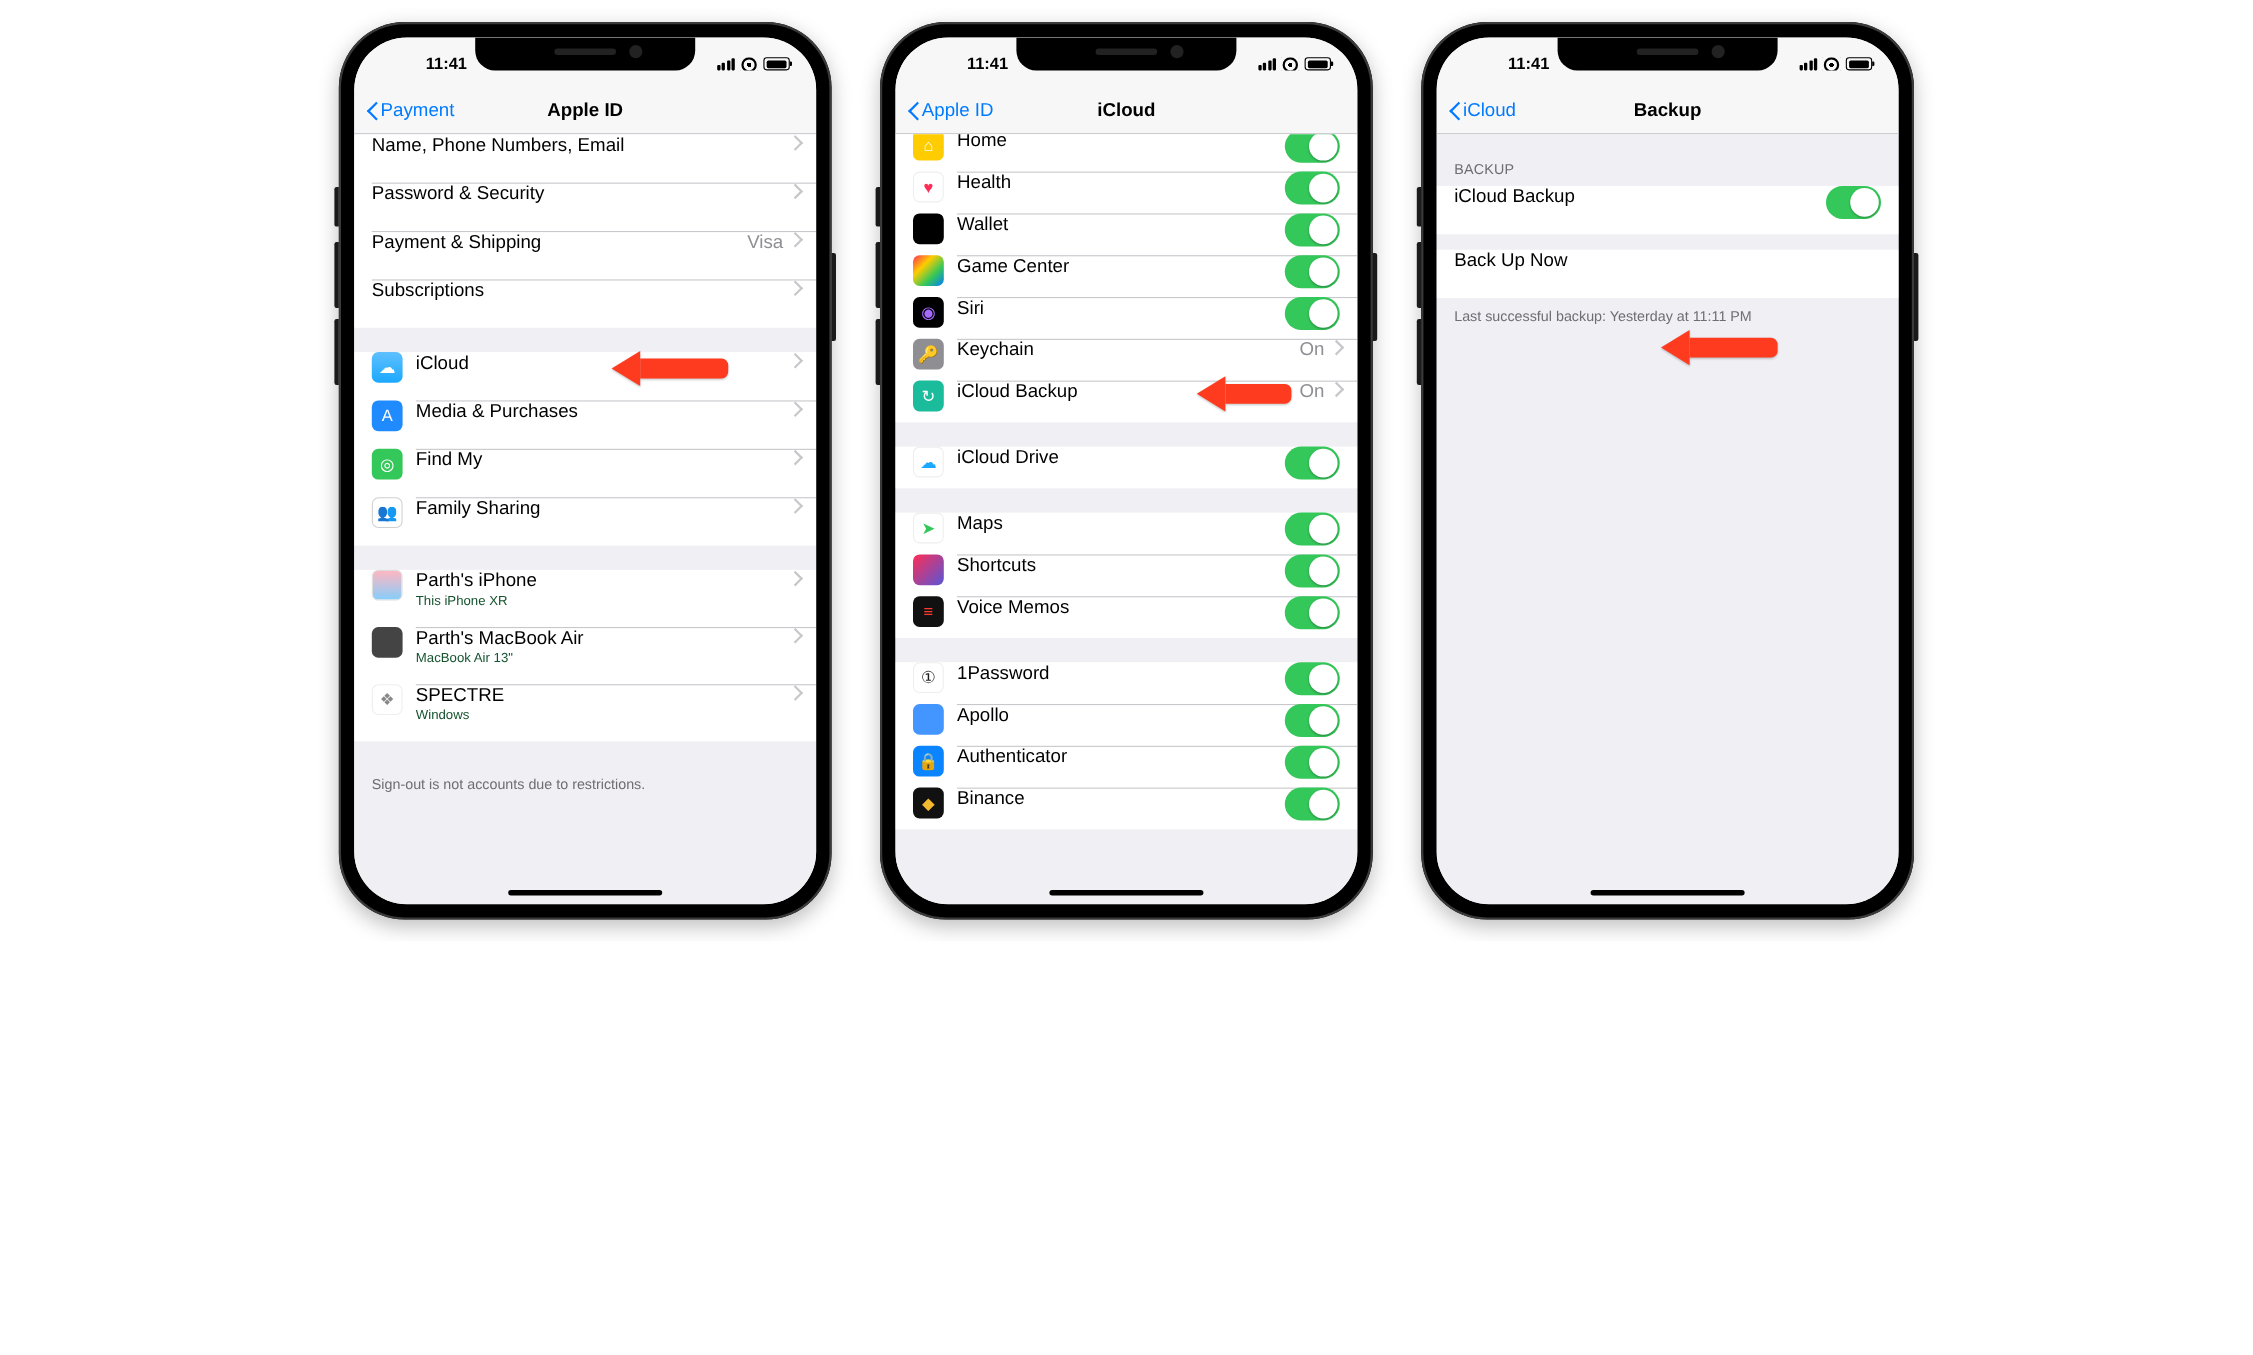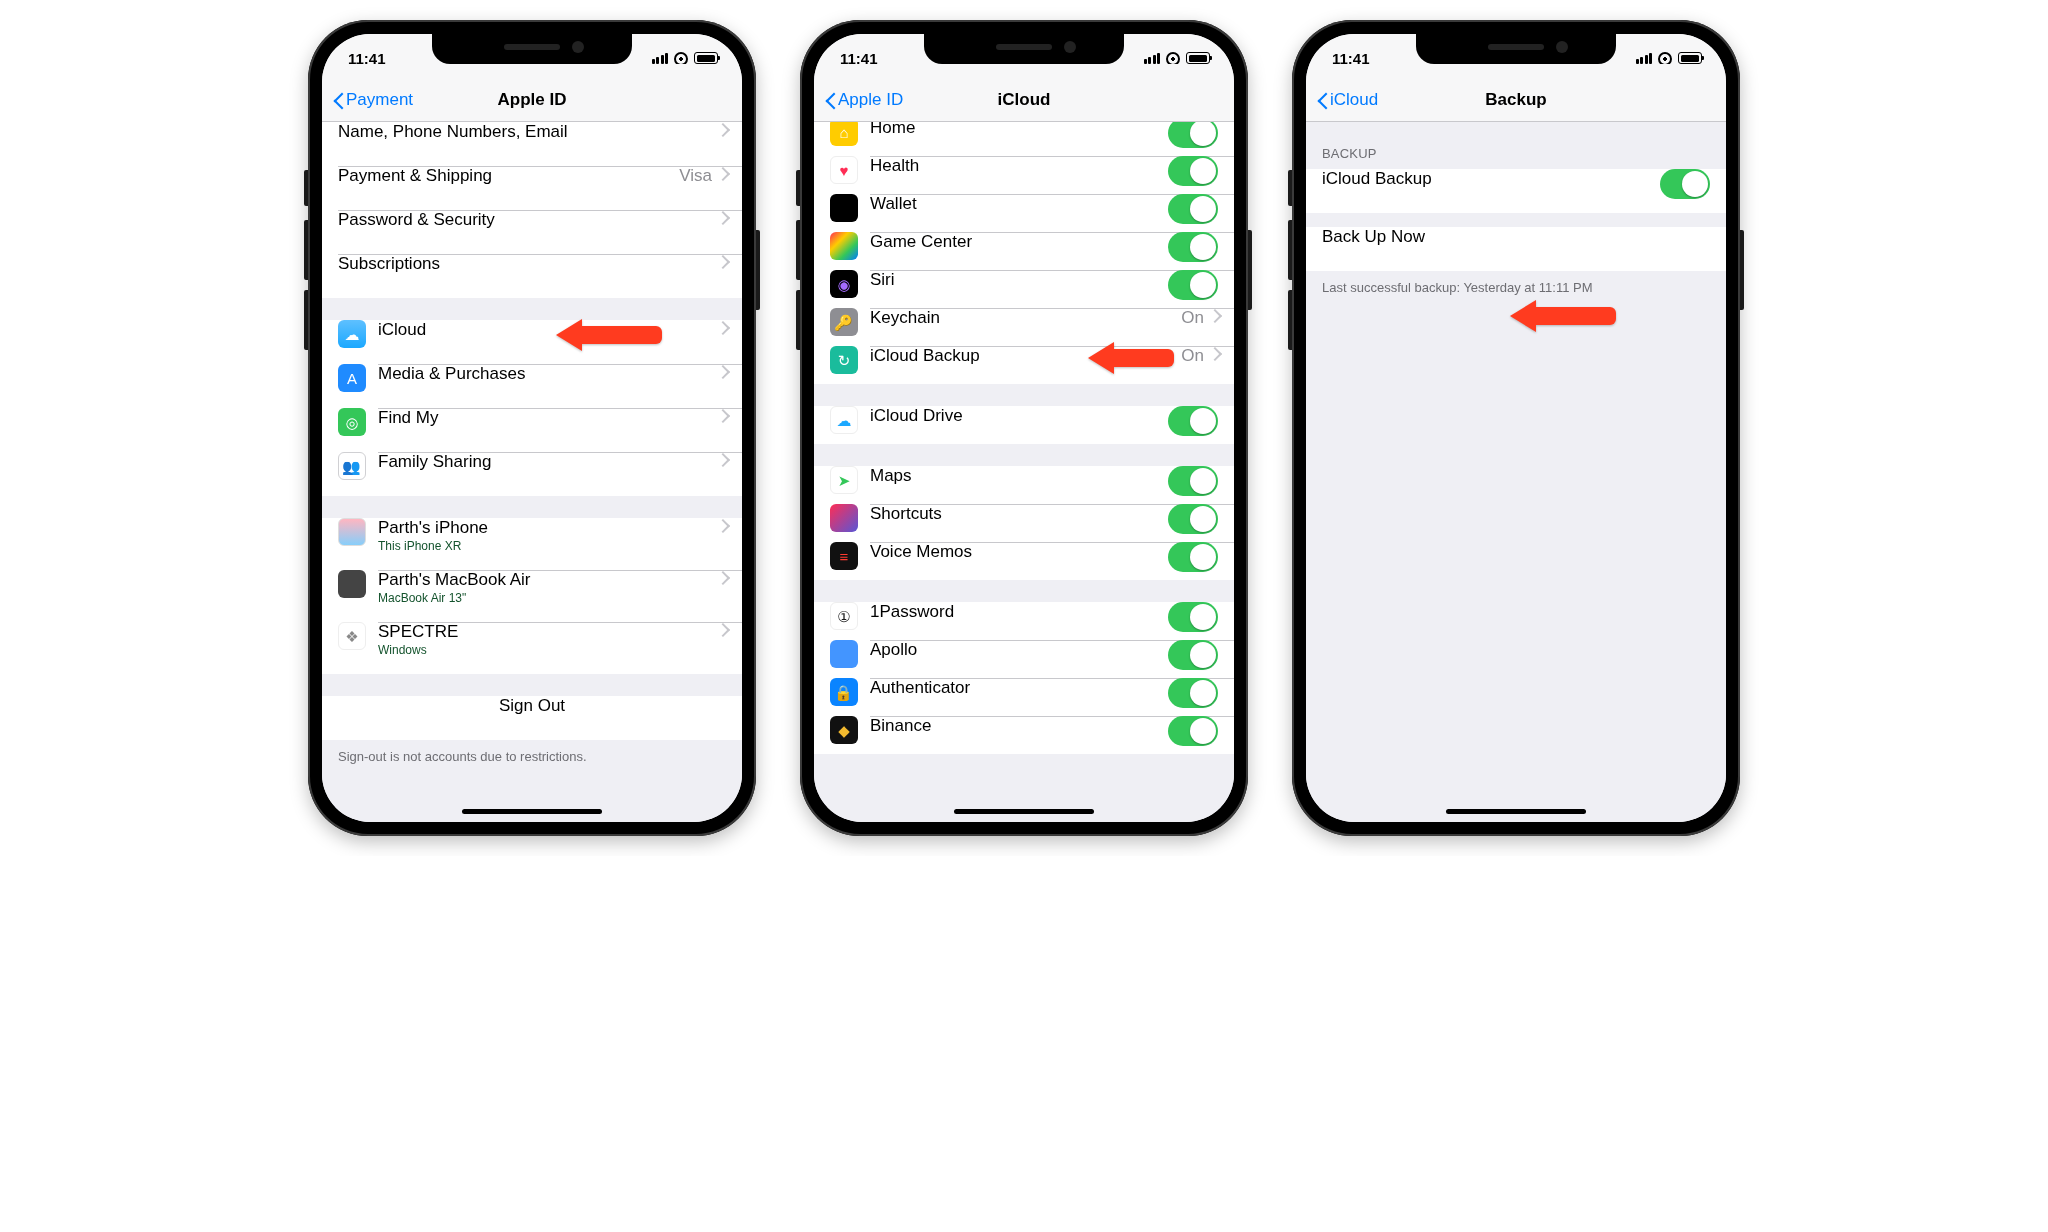--- a/index.html
+++ b/index.html
@@ -67,21 +67,21 @@
   }
   
   .status-bar{
     height:44px;
     display:flex;justify-content:space-between;align-items:center;
     padding:0 24px 0 26px;
     font-size:15px;font-weight:600;color:#000;
     background:#f7f7f8;
     position:relative;z-index:10;
   }
-  .status-time{padding-top:4px;}
+  .status-time{padding-top:4px;margin-left:39px;}
   .status-icons{display:flex;gap:5px;align-items:center;padding-top:4px;}
   .signal{display:flex;gap:1.5px;align-items:flex-end;}
   .signal span{width:3px;background:#000;border-radius:1px;}
   .signal span:nth-child(1){height:5px;}
   .signal span:nth-child(2){height:7px;}
   .signal span:nth-child(3){height:9px;}
   .signal span:nth-child(4){height:11px;}
   .wifi{
     width:16px;height:12px;position:relative;overflow:hidden;
   }
@@ -263,26 +263,26 @@
     <div class="content">
       <div class="inner-scroll">
 
         <div class="group" style="margin-top:0;">
           <div class="list">
             <div class="row">
               <span class="label">Name, Phone Numbers, Email</span>
               <span class="chev-right"></span>
             </div>
             <div class="row">
+              <span class="label">Password &amp; Security</span>
+              <span class="chev-right"></span>
+            </div>
+            <div class="row">
               <span class="label">Payment &amp; Shipping</span>
               <span class="detail">Visa</span>
-              <span class="chev-right"></span>
-            </div>
-            <div class="row">
-              <span class="label">Password &amp; Security</span>
               <span class="chev-right"></span>
             </div>
             <div class="row">
               <span class="label">Subscriptions</span>
               <span class="chev-right"></span>
             </div>
           </div>
         </div>
 
         <div class="group">
@@ -343,25 +343,20 @@
               <span class="label">
                 <span>SPECTRE</span>
                 <span class="sub">Windows</span>
               </span>
               <span class="chev-right"></span>
             </div>
           </div>
         </div>
 
         <div class="group">
-          <div class="list">
-            <div class="row center-row">
-              <span class="label sign-out">Sign Out</span>
-            </div>
-          </div>
           <div class="group-footer">Sign-out is not accounts due to restrictions.</div>
         </div>
 
       </div>
     </div>
 
     <div class="arrow" style="top:285px;left:234px;">
       <span class="head"></span>
         <span class="shaft"></span>
     </div>

